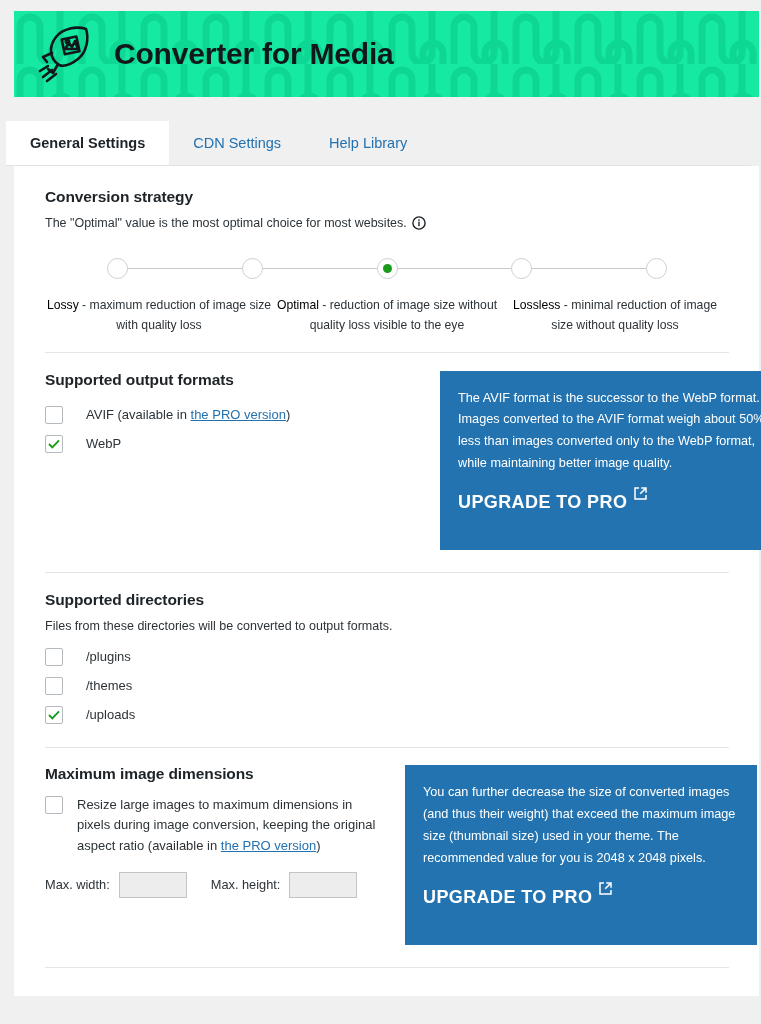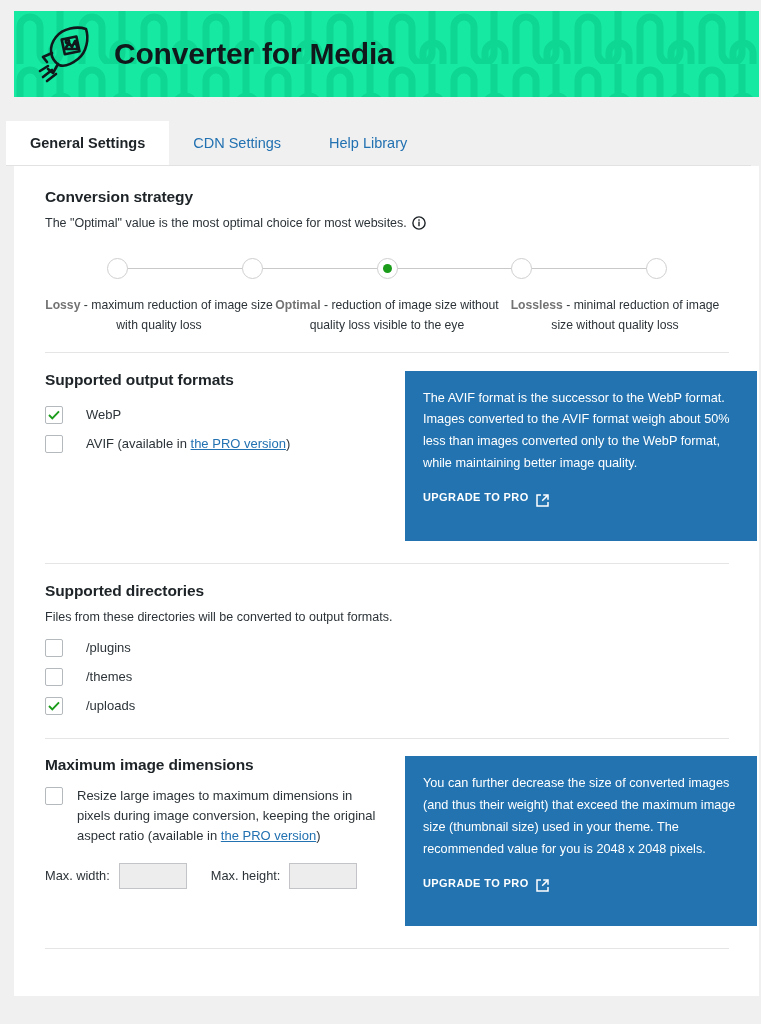--- a/index.html
+++ b/index.html
@@ -98,37 +98,37 @@
   }
   .dot.selected .inner { display: block; }
 
   .strategy-labels {
     display: flex; margin-top: 10px;
   }
   .strategy-label {
     flex: 1; text-align: center; font-size: 12.2px;
     color: #2c3338; line-height: 1.62;
   }
-  .strategy-label b { font-weight: bold; color: #737373; }
+  .strategy-label b { font-weight: normal; color: #000000; }
 
   
   .row2 { display: flex; align-items: flex-start; }
   .col-left { flex: 0 0 360px; }
   .col-right { flex: 1; display: flex; justify-content: flex-end; }
 
   .bluebox {
     background: #2273B0; color: #fff;
     padding: 17px 19px 32px 18px;
     font-size: 12.7px; line-height: 1.72;
     width: 352px;
   }
   .bluebox p { margin: 0 0 12px 0; }
   .upgrade {
-    font-size: 11px; font-weight: bold; letter-spacing: 0.4px;
-    display: inline-flex; align-items: flex-end; gap: 7px;
+    font-size: 18px; font-weight: bold; letter-spacing: 0.4px;
+    display: inline-flex; align-items: flex-start; gap: 7px;
     color: #fff; text-decoration: none; cursor: pointer;
   }
 
   
   .cbrow {
     display: flex; align-items: flex-start;
     margin-bottom: 9px;
   }
   .cb {
     width: 18px; height: 18px; flex: 0 0 18px;
@@ -249,36 +249,36 @@
             <b>Optimal</b><span> - reduction of image size without quality loss visible to the eye</span>
           </div>
           <div class="strategy-label">
             <b>Lossless</b><span> - minimal reduction of image size without quality loss</span>
           </div>
         </div>
       </div>
 
       <hr class="divider" style="margin-top:16px;">
 
-      <div class="row2" style="margin-top:18px;">
+      <div class="row2" style="margin-top:18px;gap:35px;">
         <div class="col-left">
           <div class="sec-title" style="margin-bottom:16px;">Supported output formats</div>
+          <div class="cbrow">
+            <span class="cb">
+              
+            </span>
+            <span class="cblabel"><span>AVIF (available in </span><a href="#">the PRO version</a><span>)</span></span>
+          </div>
           <div class="cbrow">
             <span class="cb checked">
               <svg class="tick" width="12" height="10" viewBox="0 0 12 10">
                   <path d="M1 5 L4.3 8.3 L11 1.4" fill="none" stroke="#1a9c1a" stroke-width="1.9"></path>
                 </svg>
             </span>
             <span class="cblabel">WebP</span>
-          </div>
-          <div class="cbrow">
-            <span class="cb">
-              
-            </span>
-            <span class="cblabel"><span>AVIF (available in </span><a href="#">the PRO version</a><span>)</span></span>
           </div>
         </div>
         <div class="col-right">
           <div class="bluebox">
             <p>The AVIF format is the successor to the WebP format. Images converted to the AVIF format weigh about 50% less than images converted only to the WebP format, while maintaining better image quality.</p>
             <a class="upgrade">
               <span>UPGRADE TO PRO</span>
               <svg width="13" height="13" viewBox="0 0 13 13">
                 <path d="M5 1 H1 V12 H12 V8" fill="none" stroke="#fff" stroke-width="1.5"></path>
                 <path d="M7.2 1 H12 V5.8" fill="none" stroke="#fff" stroke-width="1.5"></path>

